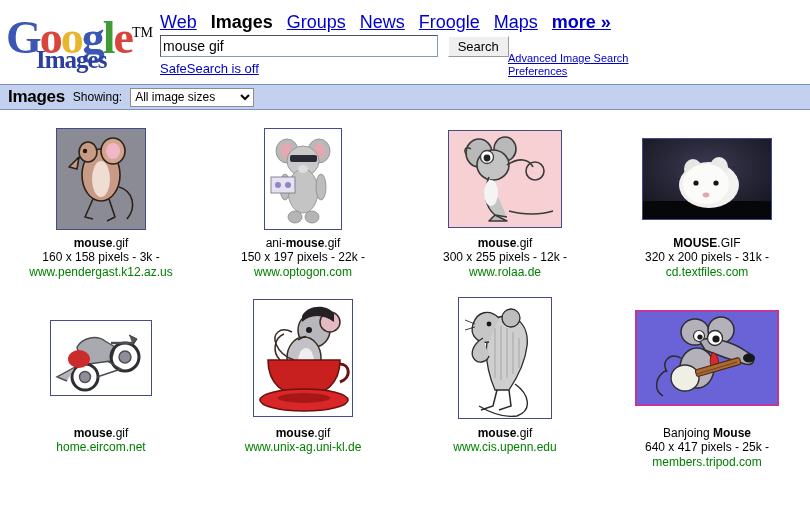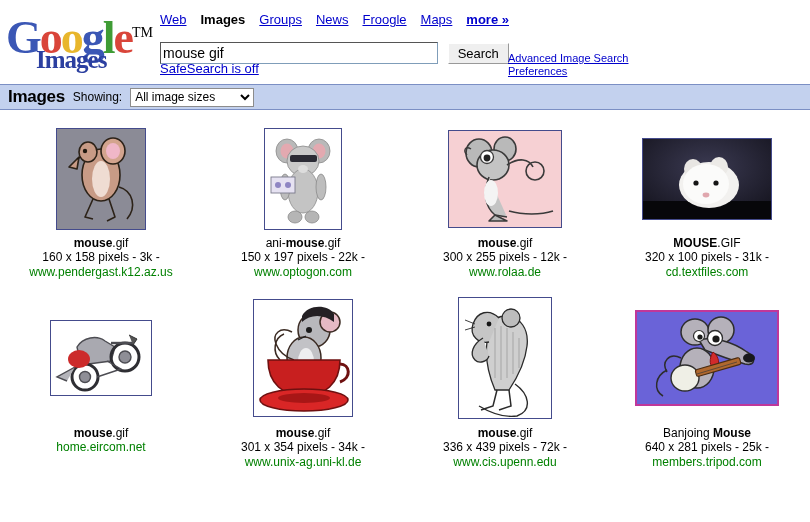--- a/index.html
+++ b/index.html
@@ -56,40 +56,40 @@
     letter-spacing: -1px;
   }
 
   .navrow {
     position: absolute;
     left: 160px;
     top: 12px;
     white-space: nowrap;
   }
   .navrow a, .navrow span.curnav {
-    font-size: 13px;
+    font-size: 18px;
     margin-right: 14px;
   }
   .navrow a {
     color: #0000cc;
     text-decoration: underline;
   }
   .navrow span.curnav {
     color: #000000;
     font-weight: bold;
     text-decoration: none;
   }
   .navrow a.more {
     font-weight: bold;
   }
 
   .searchrow {
     position: absolute;
     left: 160px;
-    top: 42px;
+    top: 35px;
     white-space: nowrap;
   }
   .qbox {
     width: 272px;
     height: 18px;
     font-family: "Liberation Sans", sans-serif;
     font-size: 14px;
     padding: 1px 2px;
     border: 1px solid #7f9db9;
     border-top-color: #555;
@@ -350,21 +350,21 @@
           <ellipse cx="66" cy="46" rx="30" ry="23" fill="#f2f1ef"></ellipse>
           <ellipse cx="50" cy="30" rx="9" ry="10" fill="#e8e6e3"></ellipse>
           <ellipse cx="76" cy="28" rx="9" ry="10" fill="#eceae7"></ellipse>
           <ellipse cx="63" cy="45" rx="23" ry="20" fill="#fbfbfa"></ellipse>
           <circle cx="53" cy="44" r="2.6" fill="#151515"></circle>
           <circle cx="73" cy="44" r="2.6" fill="#151515"></circle>
           <ellipse cx="63" cy="56" rx="3.4" ry="2.4" fill="#e0a7ae"></ellipse>
         </svg>
       </div>
       <div class="rtitle"><span></span><b>MOUSE</b><span>.GIF</span></div>
-      <div class="rmeta">320 x 100 pixels - 31k  -</div>
+      <div class="rmeta">320 x 200 pixels - 31k  -</div>
       <div class="rurl">cd.textfiles.com</div>
     </div>
   </div>
 
   <div class="row row2">
 
     <div class="cell">
       <div class="thumbwrap">
         <svg class="thumb" width="100" height="74" viewBox="0 0 100 74">
           <rect width="100" height="74" fill="#ffffff"></rect>
@@ -403,21 +403,20 @@
           <path d="M48 16 C54 4 74 4 80 14 L80 22 C70 14 56 14 48 22 Z" fill="#242024"></path>
           <g>
             <path d="M14 60 C14 84 30 96 50 96 C70 96 86 84 86 60 Z" fill="#c81f1f" stroke="#6e1010" stroke-width="1.6"></path>
             <path d="M86 64 C96 64 98 78 86 82" fill="none" stroke="#6e1010" stroke-width="3"></path>
             <ellipse cx="50" cy="100" rx="44" ry="11" fill="#d92626" stroke="#6e1010" stroke-width="1.6"></ellipse>
             <ellipse cx="50" cy="98" rx="26" ry="5" fill="#a81616" stroke="none"></ellipse>
           </g>
         </svg>
       </div>
       <div class="rtitle"><span></span><b>mouse</b><span>.gif</span></div>
-      <div class="rmeta">301 x 354 pixels - 34k  -</div>
       <div class="rurl">www.unix-ag.uni-kl.de</div>
     </div>
 
     <div class="cell">
       <div class="thumbwrap">
         <svg class="thumb" width="92" height="120" viewBox="0 0 92 120">
           <rect width="92" height="120" fill="#ffffff"></rect>
           <g stroke="#2a2a2a" stroke-width="1.3" fill="#cfcfcf">
             <path d="M46 18 C62 18 70 32 68 48 C66 66 58 80 50 92 L36 92 C30 78 26 60 28 44 C30 28 34 18 46 18 Z"></path>
             <path d="M40 20 C30 10 18 14 14 26 C10 38 20 46 30 44" fill="#c6c6c6"></path>
@@ -428,21 +427,20 @@
             <path d="M56 86 C70 96 74 112 58 118 C44 120 30 114 20 108" fill="none" stroke-width="1.4"></path>
           </g>
           <circle cx="30" cy="26" r="2.4" fill="#161616"></circle>
           <path d="M16 26 L6 22 M16 29 L6 32" stroke="#2a2a2a" stroke-width="0.9"></path>
           <g stroke="#555" stroke-width="0.5" opacity="0.7">
             <path d="M36 30 L36 80 M42 28 L42 82 M48 30 L48 80 M54 34 L54 76 M60 40 L60 70"></path>
           </g>
         </svg>
       </div>
       <div class="rtitle"><span></span><b>mouse</b><span>.gif</span></div>
-      <div class="rmeta">336 x 439 pixels - 72k  -</div>
       <div class="rurl">www.cis.upenn.edu</div>
     </div>
 
     <div class="cell">
       <div class="thumbwrap">
         <svg class="thumb" width="140" height="92" viewBox="0 0 140 92" style="border-color:#c0379a;border-width:2px">
           <rect width="140" height="92" fill="#6a63d8"></rect>
           <g stroke="#2d2d2d" stroke-width="1.5" fill="#b5b1ba" stroke-linejoin="round">
             <ellipse cx="58" cy="20" rx="14" ry="13"></ellipse>
             <ellipse cx="84" cy="18" rx="13" ry="13"></ellipse>
@@ -458,17 +456,17 @@
           <circle cx="63" cy="25" r="2.6" fill="#1a1a1a"></circle>
           <path d="M76 40 C82 44 84 54 78 56 C72 56 72 46 76 40 Z" fill="#d12b2b" stroke="#8a1414" stroke-width="1"></path>
           <g>
             <ellipse cx="48" cy="66" rx="14" ry="13" fill="#efefe6" stroke="#2d2d2d" stroke-width="1.4"></ellipse>
             <rect x="58" y="58" width="46" height="7" rx="2" transform="rotate(-16 58 58)" fill="#b0682e" stroke="#4a2c12" stroke-width="1.1"></rect>
             <path d="M60 62 L100 50" stroke="#3a3a3a" stroke-width="0.7"></path>
           </g>
         </svg>
       </div>
       <div class="rtitle"><span>Banjoing </span><b>Mouse</b><span></span></div>
-      <div class="rmeta">640 x 281 pixels - 25k  -</div>
+      <div class="rmeta">640 x 417 pixels - 25k  -</div>
       <div class="rurl">members.tripod.com</div>
     </div>
   </div>
 </div>
 
 </body></html>

